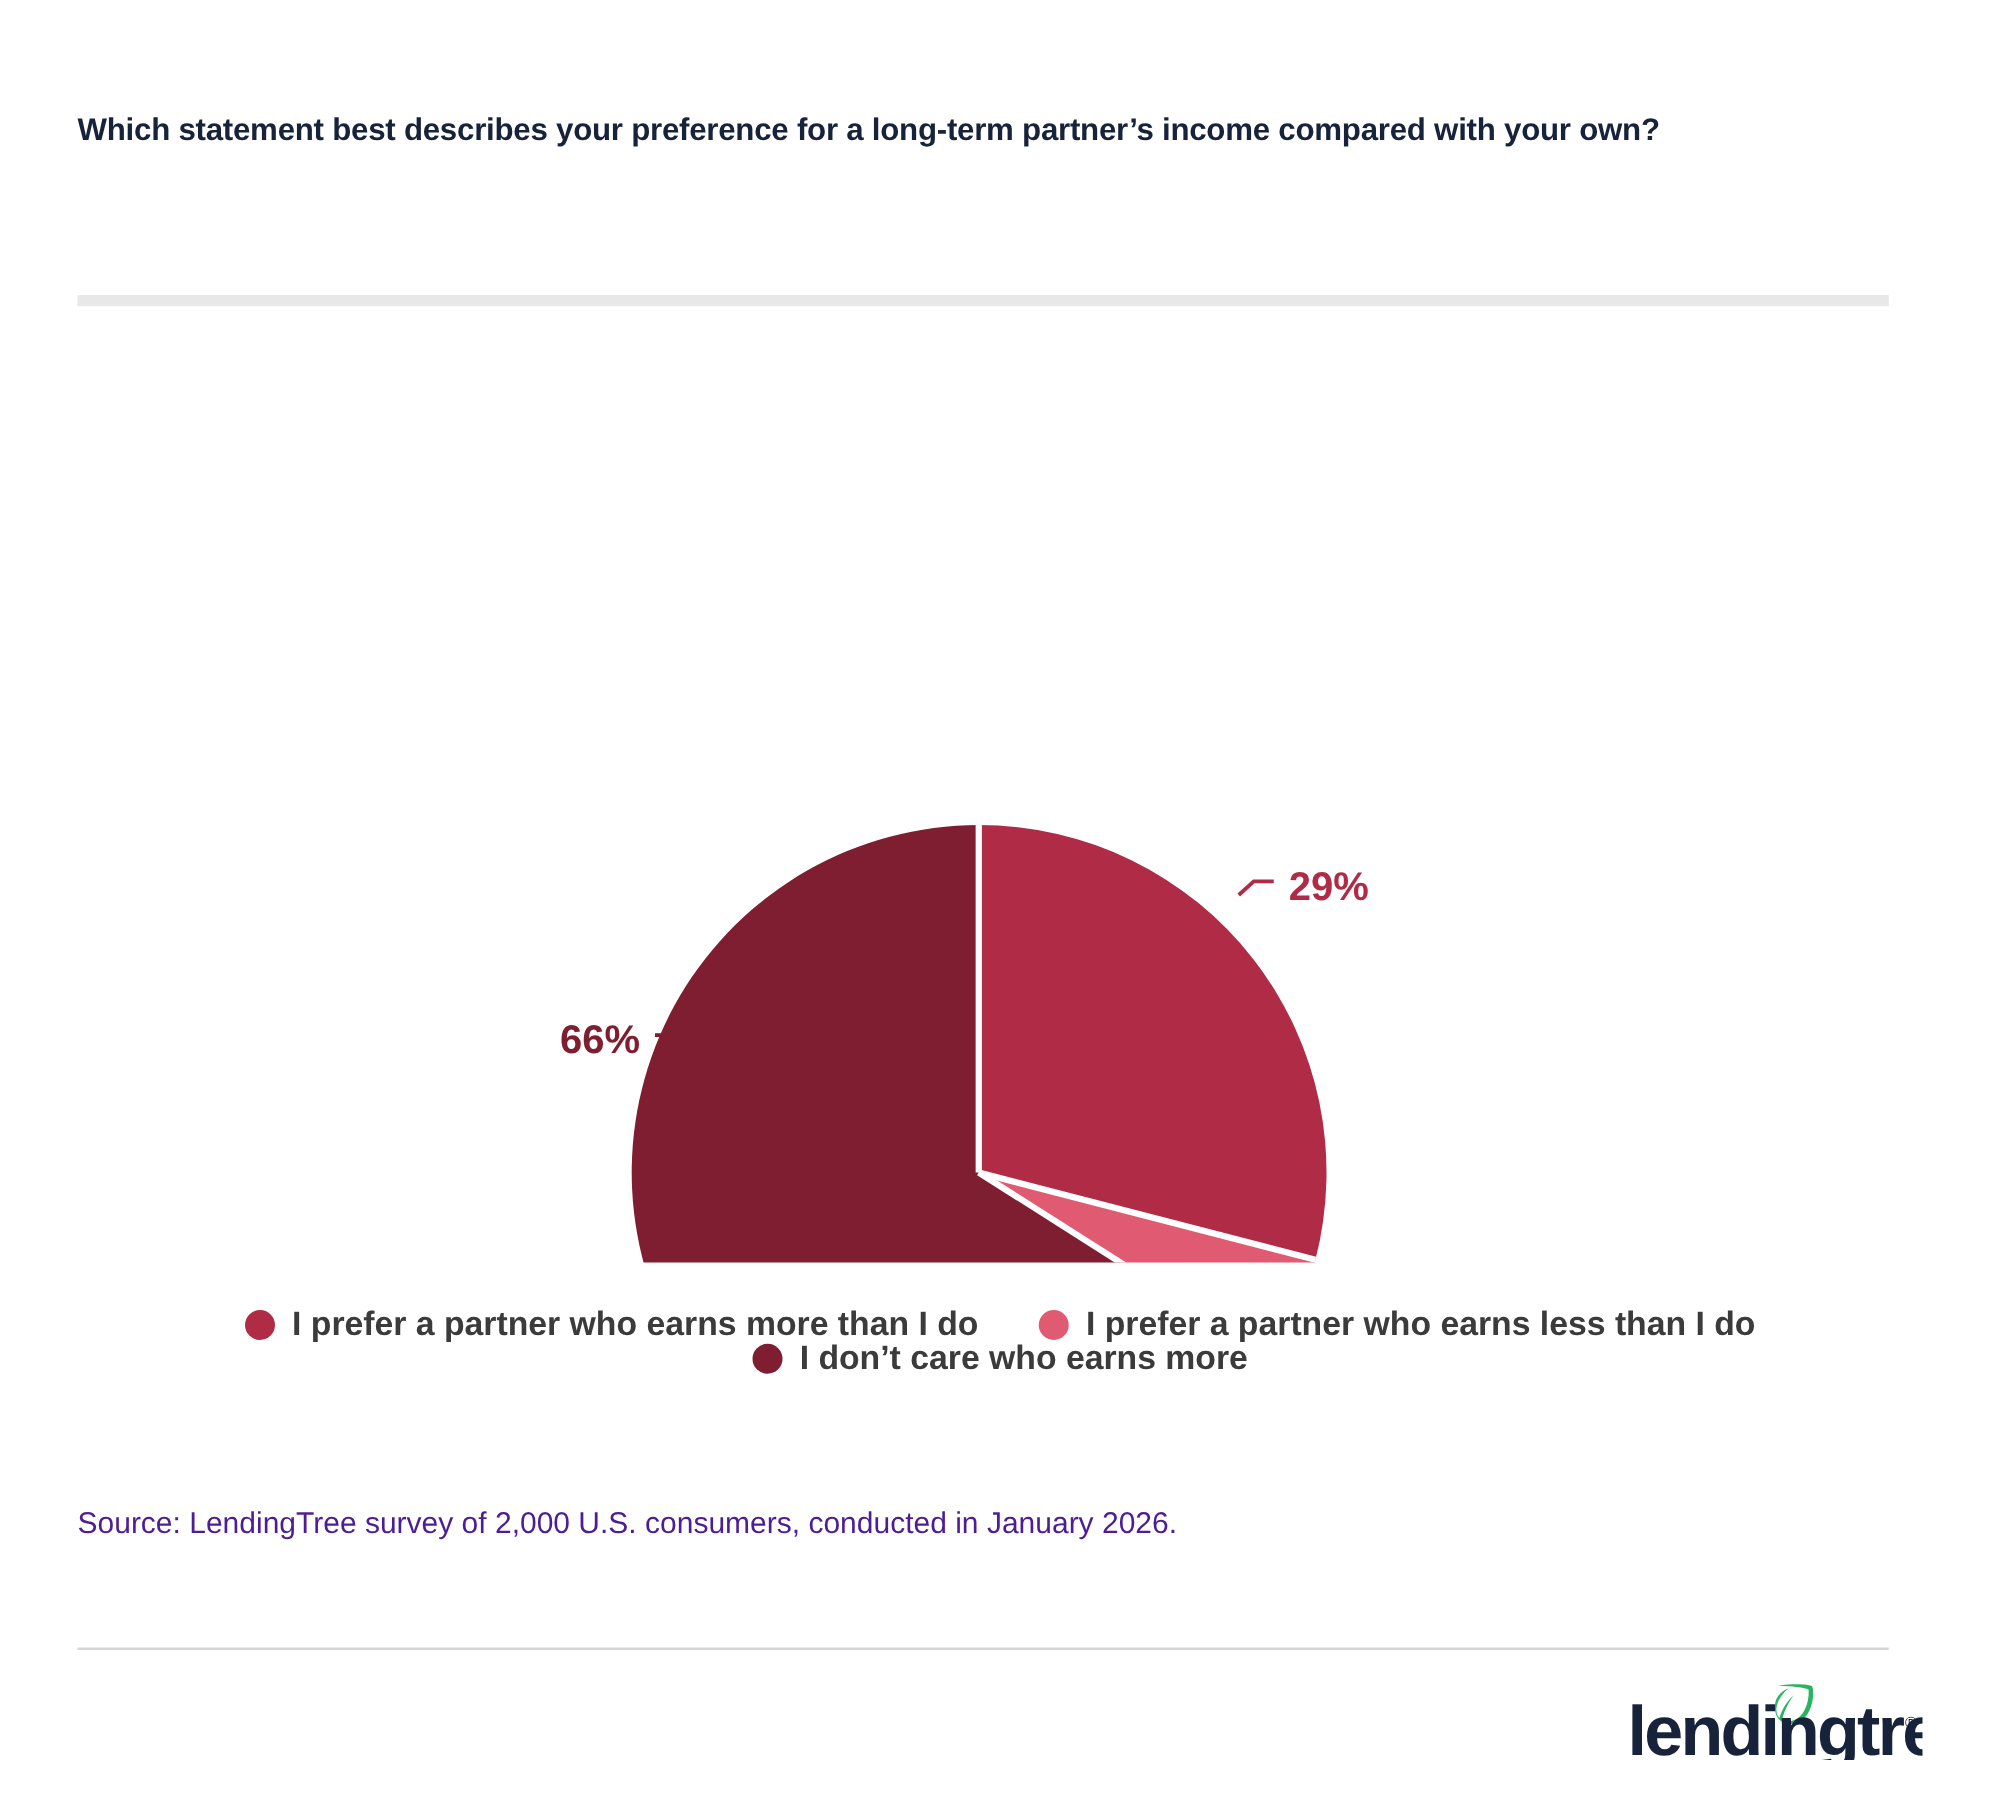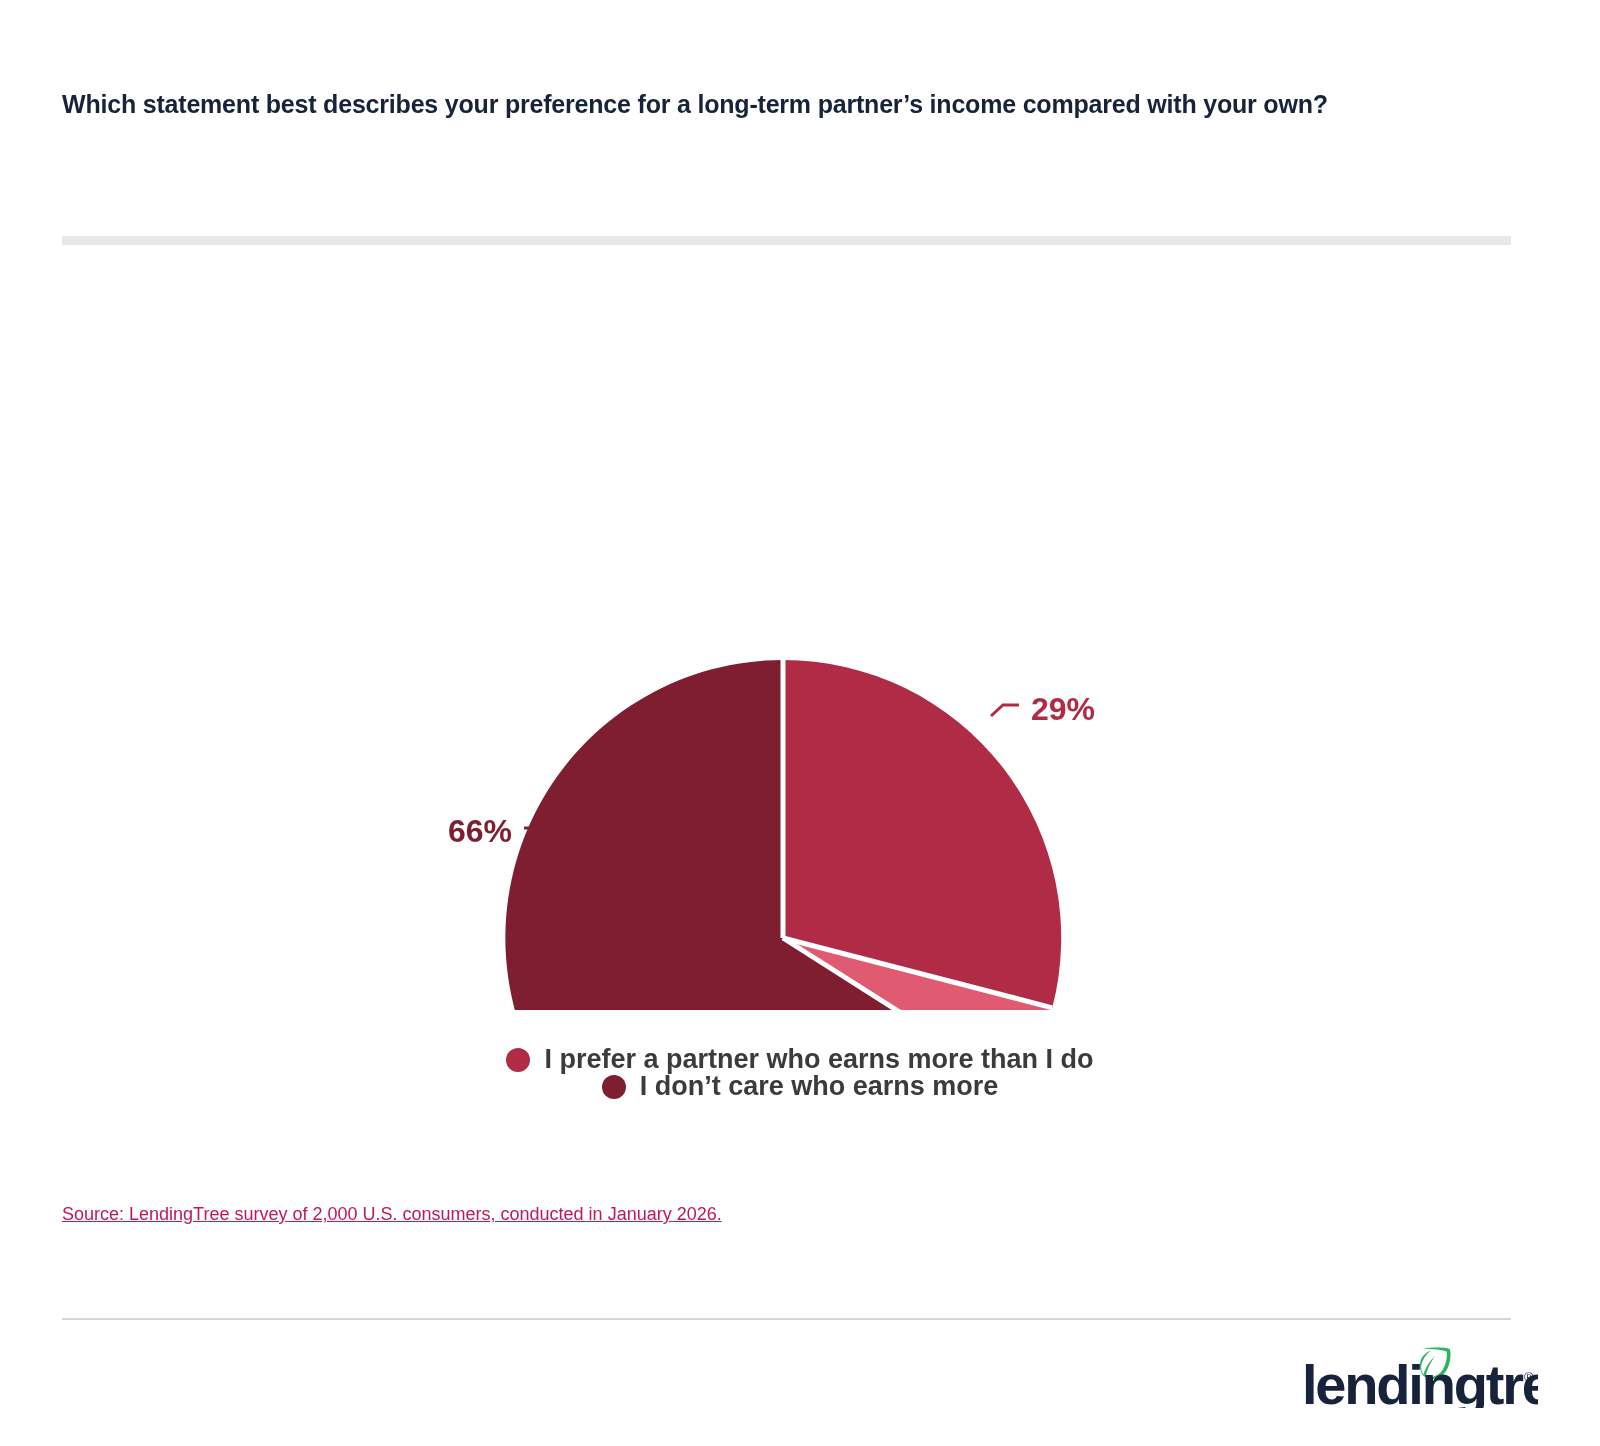--- a/index.html
+++ b/index.html
@@ -104,25 +104,24 @@
     color: #3b3b3b;
     line-height: 1;
   }
 
   
   .source {
     position: absolute;
     left: 62px;
     top: 1203px;
     font-family: "Liberation Sans", sans-serif;
-    font-size: 18px;
+    font-size: 24px;
     font-weight: 400;
-    color: #be185d;
+    color: #4c1d95;
     line-height: 1.3;
-    text-decoration: underline;
   }
 
   
   .footer-rule {
     position: absolute;
     left: 62px;
     top: 1318px;
     width: 1449px;
     height: 2px;
     background: #d5d5d8;
@@ -169,20 +168,24 @@
       <polyline points="548,570 536,578 524,578" fill="none" stroke="#7e1e30" stroke-width="3"></polyline>
       <text class="slice-label" x="512" y="592" fill="#7e1e30" text-anchor="end">66%</text>
     </svg>
   </div>
 
   <div class="legend">
     <div class="legend-row row-1">
       <div class="legend-item">
         <span class="legend-dot" style="background:#b02b45"></span>
         <span class="legend-label">I prefer a partner who earns more than I do</span>
+      </div>
+      <div class="legend-item">
+        <span class="legend-dot" style="background:#e05a72"></span>
+        <span class="legend-label">I prefer a partner who earns less than I do</span>
       </div>
     </div>
     <div class="legend-row row-2">
       <div class="legend-item">
         <span class="legend-dot" style="background:#7e1e30"></span>
         <span class="legend-label">I don’t care who earns more</span>
       </div>
     </div>
   </div>
 

